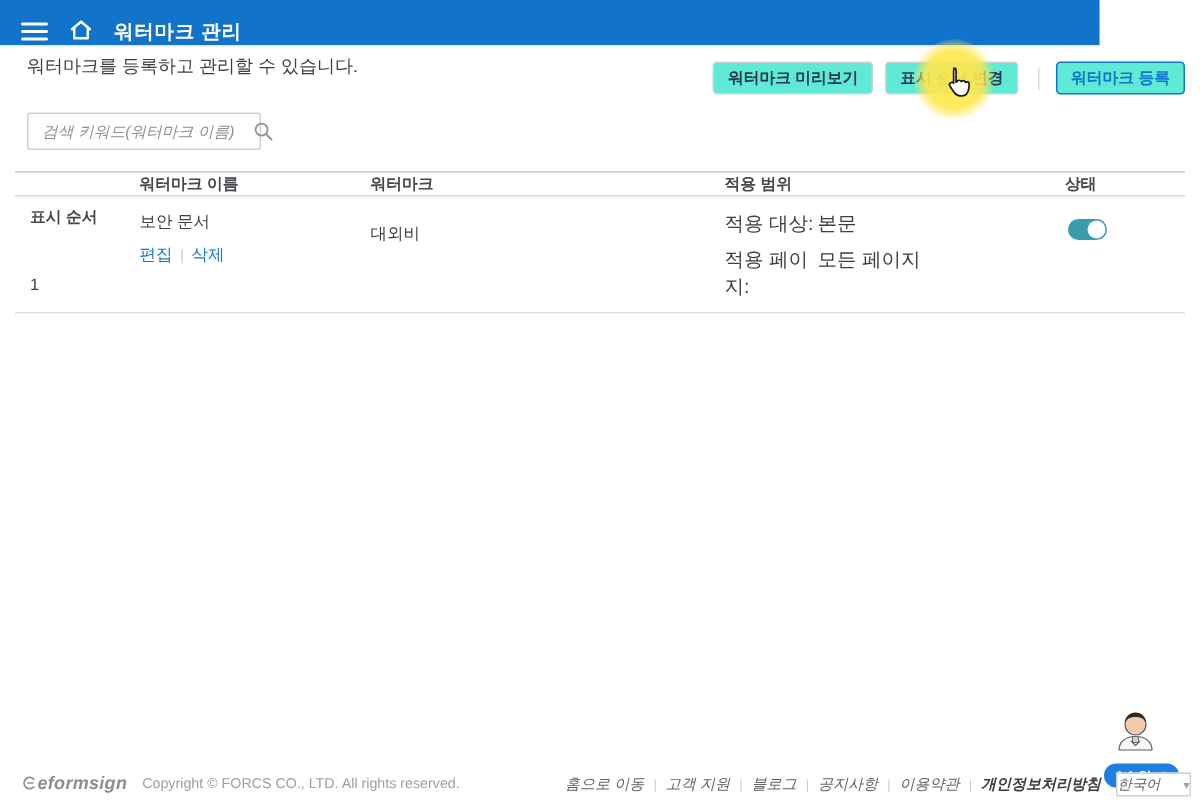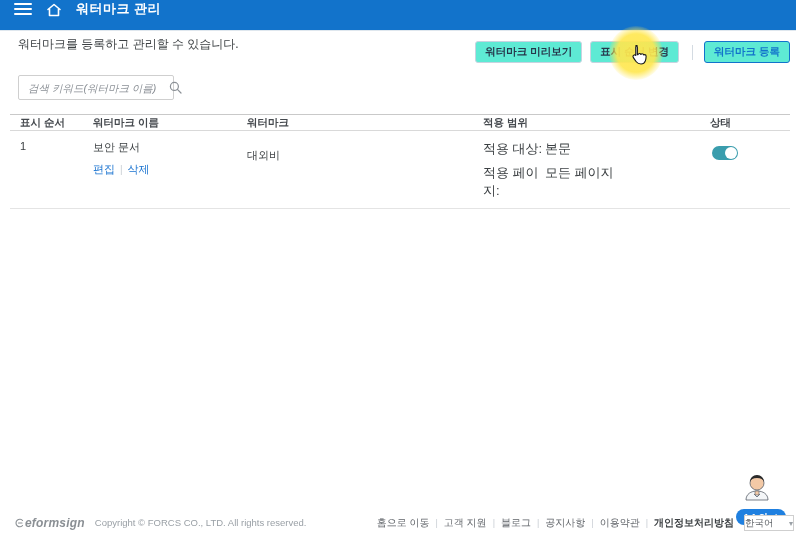--- a/index.html
+++ b/index.html
@@ -7,22 +7,22 @@
   body {
     font-family: "Liberation Sans", "DejaVu Sans", sans-serif;
     background: #ffffff;
     position: relative;
     overflow: hidden;
   }
   .screen { position: absolute; inset: 0; width: 800px; height: 535px; background:#fff; }
 
   
   .titlebar {
-    position: absolute; top: 0; left: 0; width: 796px; height: 30px;
-    background: #1273cb; display: flex; align-items: flex-start;
+    position: absolute; top: 0; left: 0; width: 733px; height: 30px;
+    background: #1273cb; display: flex; align-items: flex-end;
     box-shadow: 0 1px 0 #dfe7ee;
   }
   .titlebar .menu-btn { margin-left: 14px; width: 18px; height: 18px; display:flex; flex-direction:column; justify-content:center; gap:3px; cursor:pointer; }
   .titlebar .menu-btn span { display:block; height:2px; background:#fff; border-radius:1px; }
   .titlebar .home-btn { margin-left: 12px; width: 20px; height: 20px; display:flex; align-items:center; justify-content:center; cursor:pointer; }
   .titlebar .title { margin-left: 12px; color: #ffffff; font-size: 13px; font-weight: bold; letter-spacing: 0.5px; }
 
   
   .description { position: absolute; left: 18px; top: 36px; font-size: 12px; color: #3c4043; }
   .actions { position: absolute; top: 41px; right: 10px; display: flex; align-items: center; }
@@ -49,21 +49,21 @@
   .search-box input::placeholder { color: #8b9096; }
   .search-box .search-icon { width: 22px; display: flex; align-items: center; justify-content: center; cursor: pointer; }
 
   
   .table { position: absolute; left: 10px; top: 114px; width: 780px; }
   .t-row { display: flex; width: 100%; }
   .t-head { border-top: 1px solid #c9c9c9; border-bottom: 1px solid #d9d9d9; height: 17px; align-items: center; }
   .t-head .cell { font-size: 10.5px; font-weight: bold; color: #45494e; }
   .t-body-row { border-bottom: 1px solid #e4e4e4; padding: 7px 0 8px 0; align-items: flex-start; }
   .cell { padding-left: 10px; }
-  .col-order { width: 83px; }
+  .col-order { width: 83px; margin-top: 44px; }
   .col-name { width: 154px; padding-left: 0; }
   .col-mark { width: 236px; padding-left: 0; }
   .col-scope { width: 227px; padding-left: 0; }
   .col-status { flex: 1; padding-left: 0; }
   .t-body-row .cell { font-size: 11px; color: #3c4043; }
   .row-name-line { font-size: 11px; color: #3c4043; margin-top: 2px; }
   .row-links { margin-top: 7px; font-size: 11px; }
   .row-links a { color: #1a73d0; text-decoration: none; cursor: pointer; }
   .row-links .sep { color: #c9ced4; margin: 0 5px; font-size: 10px; }
   .mark-cell { margin-top: 10px; }
@@ -96,21 +96,21 @@
     cursor: pointer; white-space: nowrap;
   }
 
   
   .footer-left { position: absolute; left: 14px; top: 513px; display: flex; align-items: center; }
   .logo { display: flex; align-items: baseline; color: #8a8f94; cursor: pointer; }
   .logo .logo-mark { margin-right: 1px; position: relative; top: 1px; }
   .logo .logo-text { font-size: 12px; font-style: italic; font-weight: bold; color: #8a8f94; letter-spacing: 0.2px; }
   .copyright { margin-left: 10px; font-size: 9.5px; color: #9aa0a6; }
 
-  .footer-right { position: absolute; right: 6px; top: 515px; display: flex; align-items: center; }
+  .footer-right { position: absolute; right: 6px; top: 515px; display: flex; align-items: center; font-style: italic; }
   .f-links { display: flex; align-items: center; font-size: 10px; color: #5f6368; }
   .f-links a { color: #5f6368; text-decoration: none; cursor: pointer; white-space: nowrap; }
   .f-links a.strong { font-weight: bold; color: #3c4043; }
   .f-links .sep { color: #c9ced4; margin: 0 6px; font-size: 9px; }
   .lang-select {
     margin-left: 10px; width: 50px; height: 16px; border: 1px solid #cfcfcf;
     background: #fff; display: flex; align-items: center; justify-content: space-between;
     padding: 0 0; font-size: 9.5px; color: #5f6368; cursor: pointer;
   }
   .lang-select .chev { font-size: 8px; color: #9aa0a6; }

